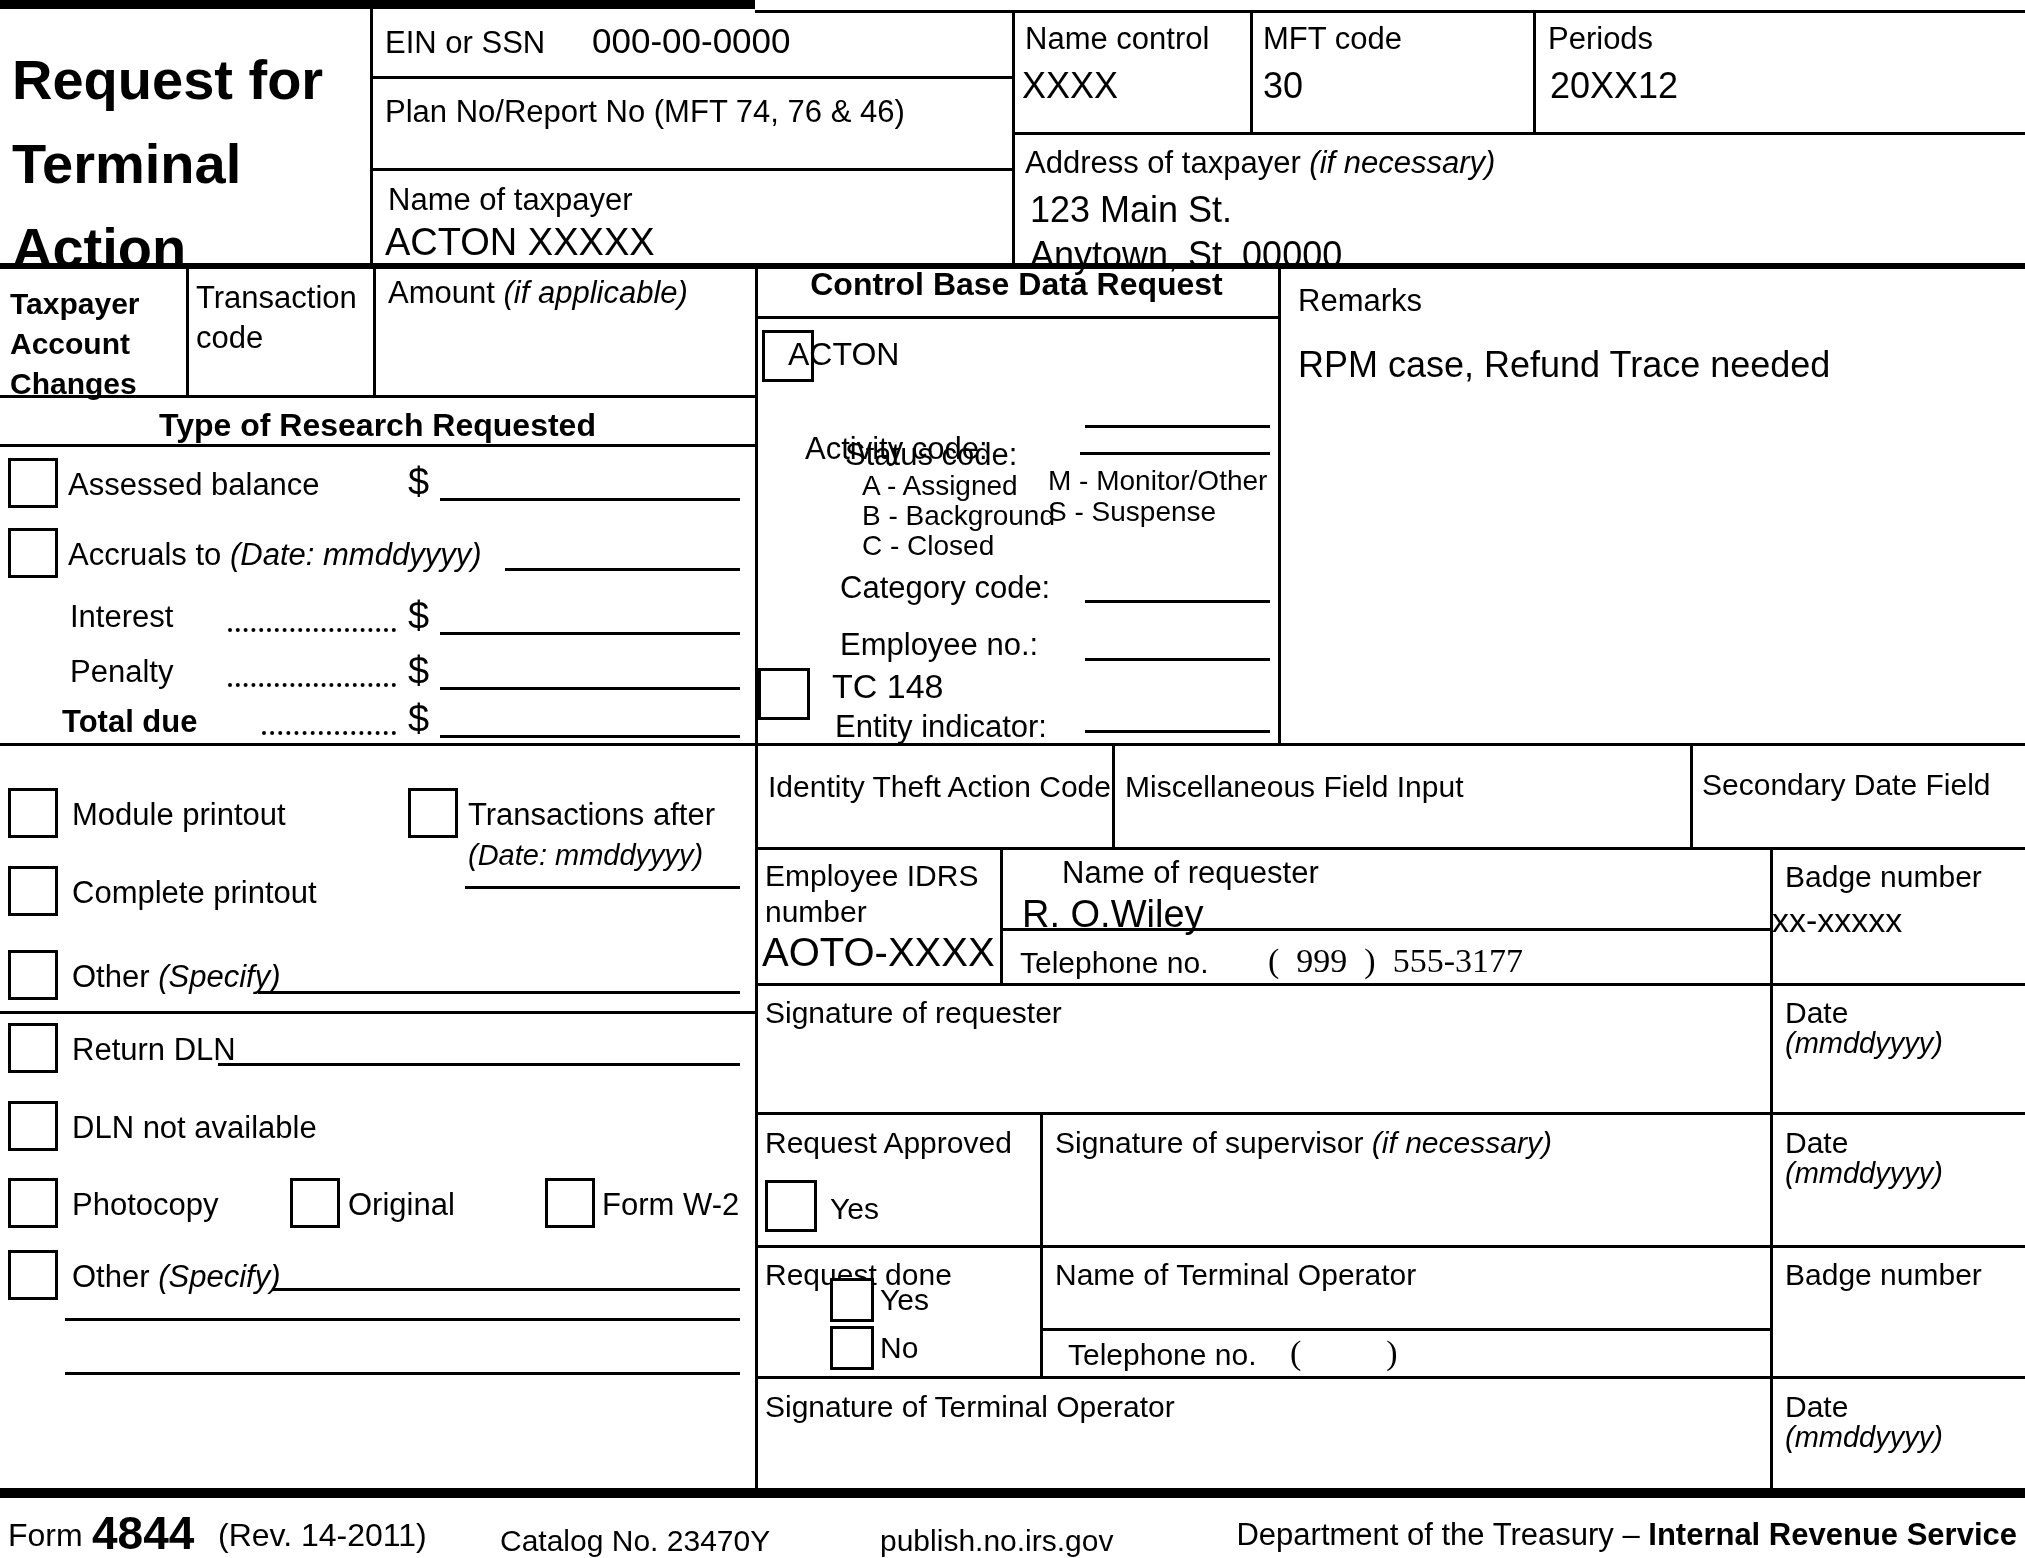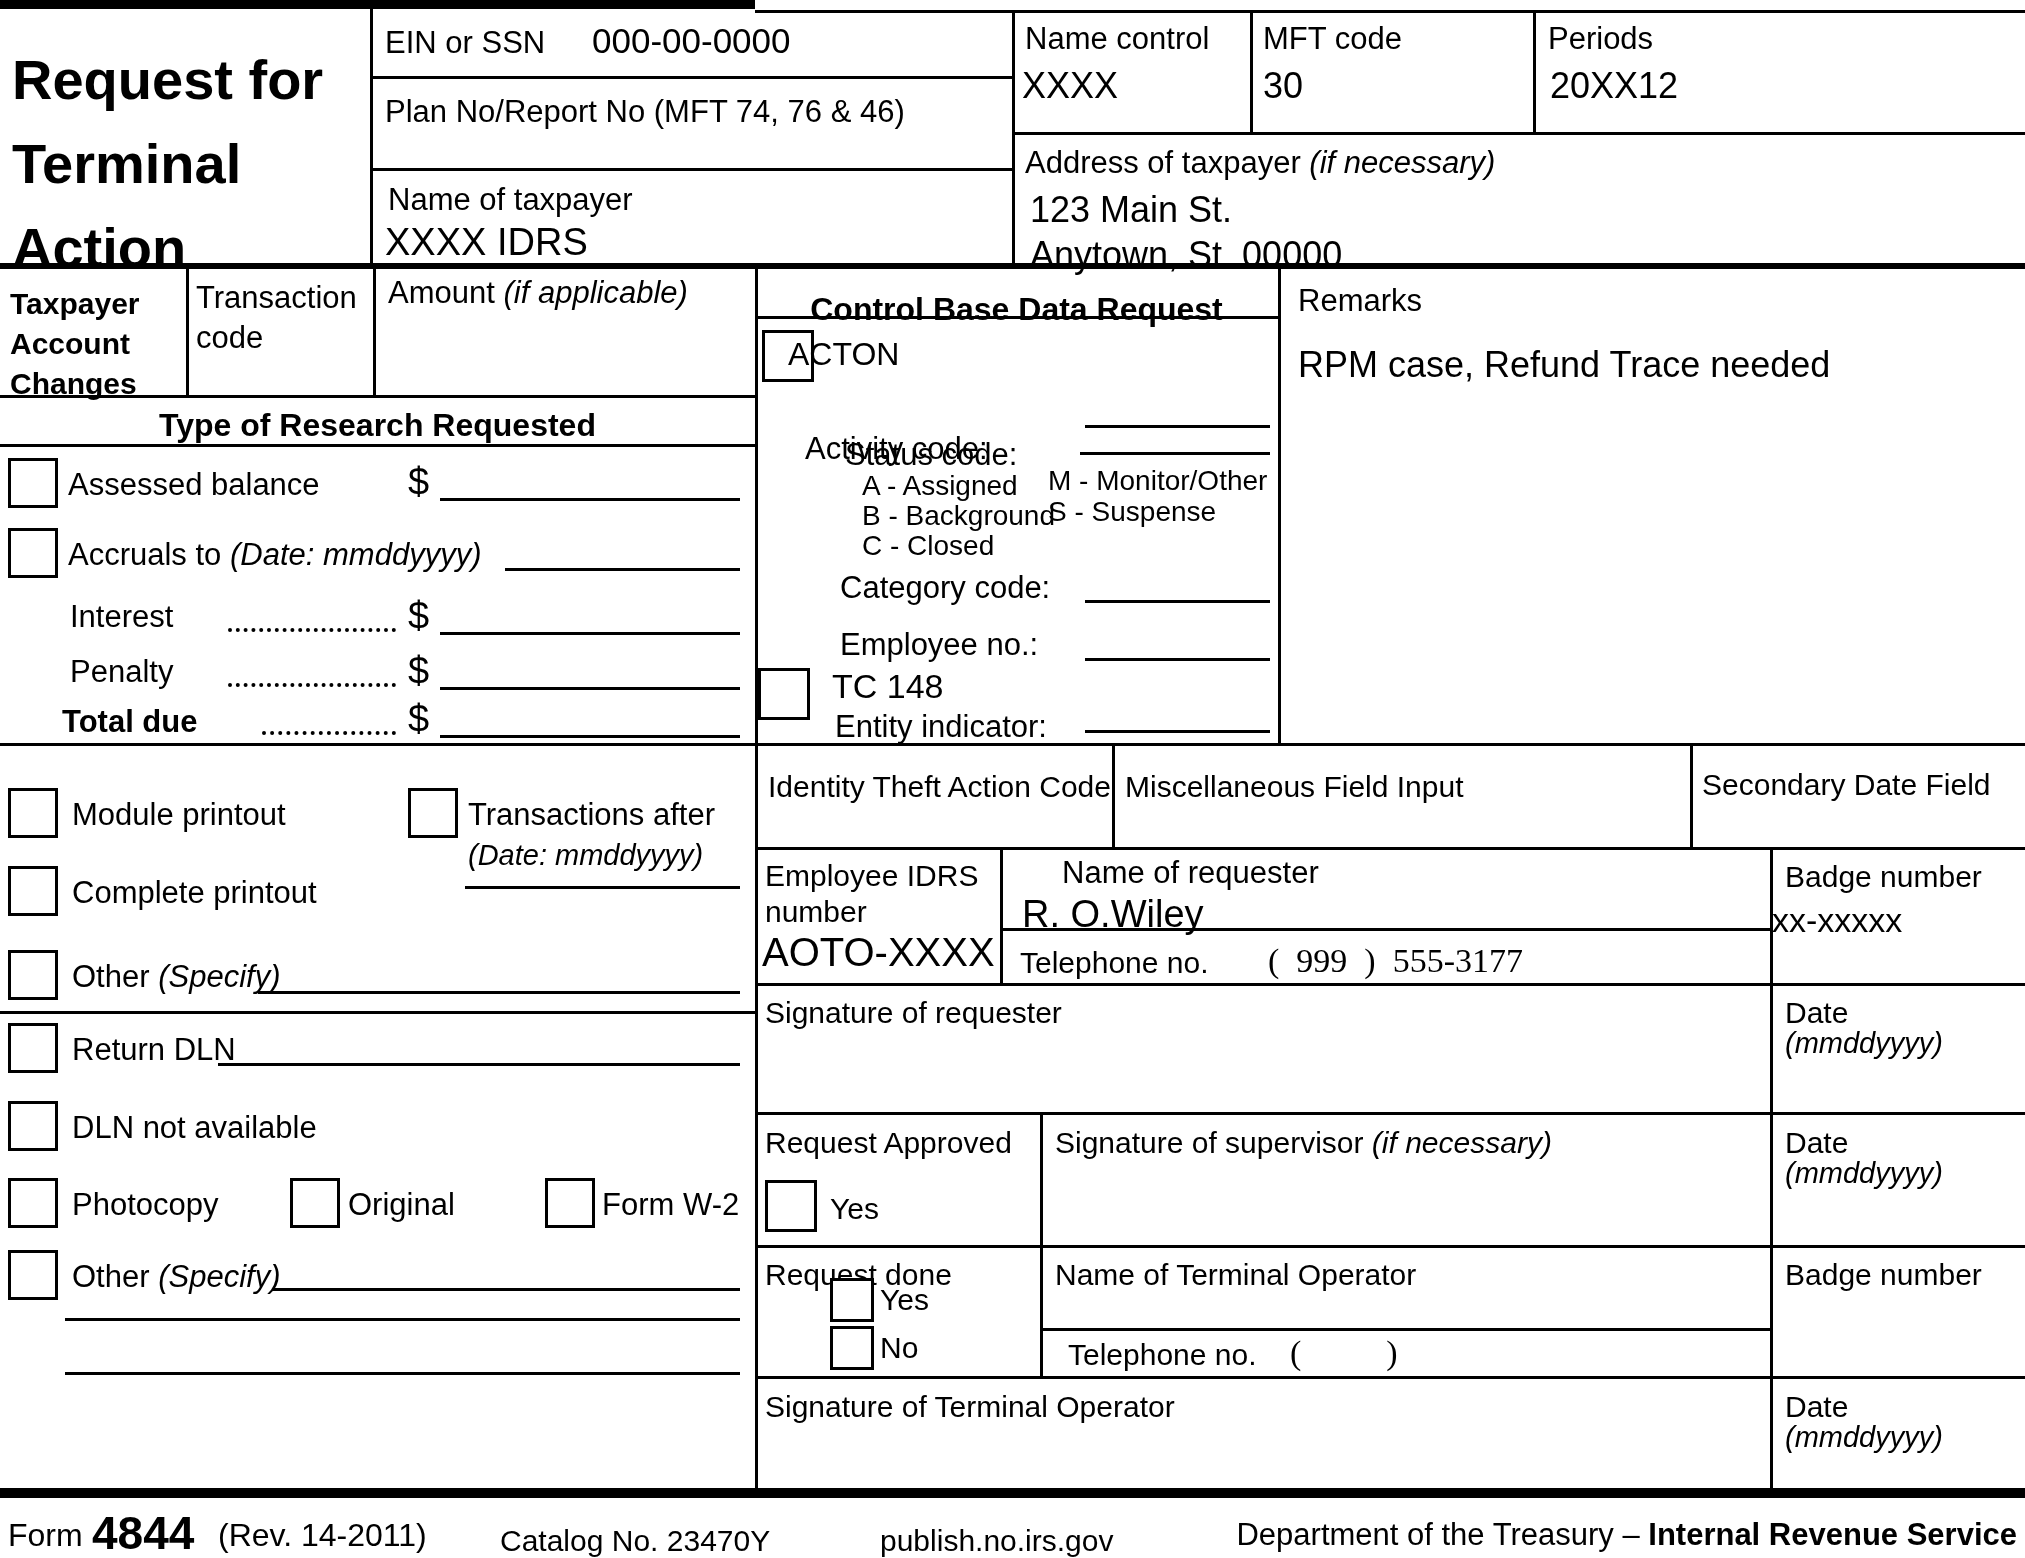--- a/index.html
+++ b/index.html
@@ -69,21 +69,21 @@
   <span class="t lbl" style="left:385px;top:95px;">Plan No/Report No (MFT 74, 76 &amp; 46)</span>
 
   <span class="t lbl" style="left:1025px;top:22px;">Name control</span>
   <span class="t val" style="left:1022px;top:66px;">XXXX</span>
   <span class="t lbl" style="left:1263px;top:22px;">MFT code</span>
   <span class="t val" style="left:1263px;top:66px;">30</span>
   <span class="t lbl" style="left:1548px;top:22px;">Periods</span>
   <span class="t val" style="left:1550px;top:66px;">20XX12</span>
 
   <span class="t lbl" style="left:388px;top:183px;">Name of taxpayer</span>
-  <span class="t" style="left:385px;top:222px;font-size:38px;">XXXX IDRS</span>
+  <span class="t" style="left:385px;top:222px;font-size:38px;">ACTON XXXXX</span>
 
   <span class="t lbl" style="left:1025px;top:146px;">
     <span>Address of taxpayer</span>
     <span class="i">(if necessary)</span>
   </span>
   <span class="t val" style="left:1030px;top:190px;">123 Main St.</span>
   <span class="t val" style="left:1030px;top:235px;">Anytown, St. 00000</span>
 
   <div class="t b pre" style="left:10px;top:284px;font-size:30px;line-height:40px;">Taxpayer
 Account
@@ -117,21 +117,21 @@
   <span class="t lbl" style="left:70px;top:655px;">Penalty</span>
   <div class="dots" style="left:228px;top:683px;width:168px;"></div>
   <span class="t" style="left:408px;top:651px;font-size:38px;">$</span>
   <div class="fill" style="left:440px;top:687px;width:300px;"></div>
 
   <span class="t lbl b" style="left:62px;top:705px;">Total due</span>
   <div class="dots" style="left:262px;top:731px;width:134px;"></div>
   <span class="t" style="left:408px;top:699px;font-size:38px;">$</span>
   <div class="fill" style="left:440px;top:735px;width:300px;"></div>
 
-  <div class="t b ctr" style="left:755px;top:292px;width:523px;font-size:32px;white-space:normal;">Control Base Data Request</div>
+  <div class="t b ctr" style="left:755px;top:267px;width:523px;font-size:32px;white-space:normal;">Control Base Data Request</div>
 
   <div class="cb" style="left:762px;top:330px;width:46px;height:46px;"></div>
   <span class="t" style="left:788px;top:337px;font-size:32px;">ACTON</span>
 
   <span class="t lbl" style="left:805px;top:392px;margin-top:40px;">Activity code:</span>
   <div class="fill" style="left:1085px;top:425px;width:185px;"></div>
 
   <span class="t lbl" style="left:845px;top:438px;">Status code:</span>
   <div class="fill" style="left:1080px;top:452px;width:190px;"></div>
 

